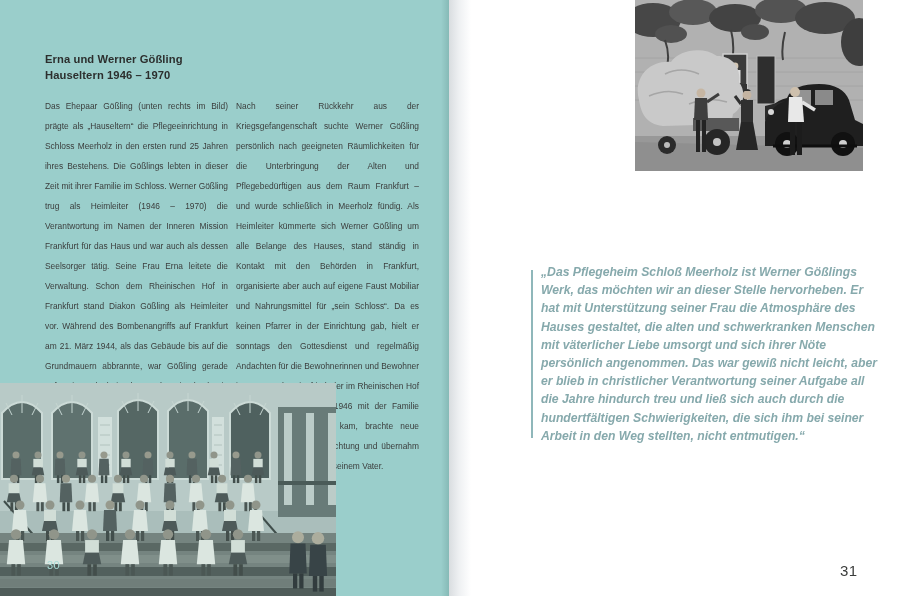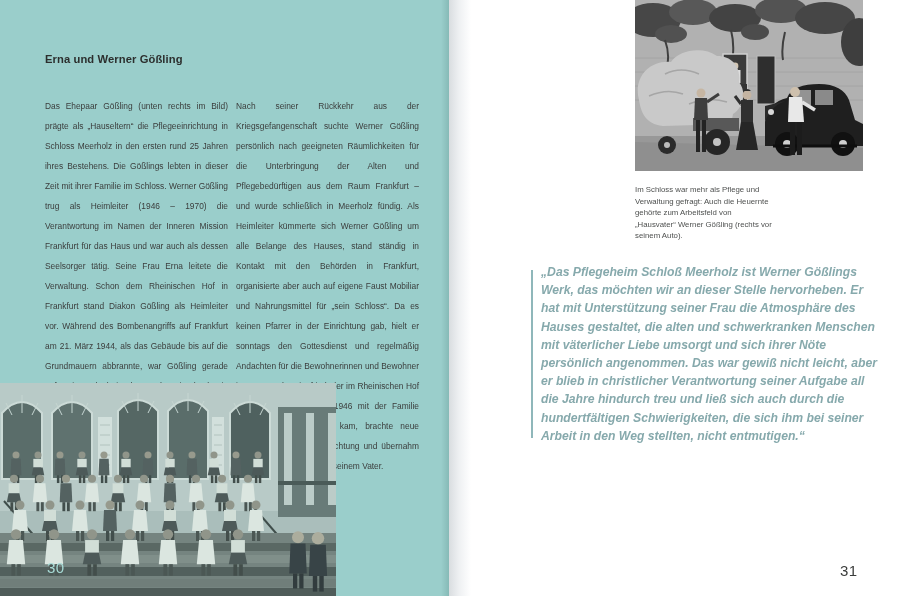--- a/index.html
+++ b/index.html
@@ -34,21 +34,21 @@
     margin:0;width:183px;
     font-size:8.4px;line-height:20px;
     text-align:justify;color:#3b3d3c;
   }
   .photo-left{
     position:absolute;left:0;top:383px;width:336px;height:213px;margin:0;
   }
   .photo-left svg{display:block;}
   .pagenum-left{
     position:absolute;left:47px;top:559px;
-    font-size:15px;color:#a7dbd6;letter-spacing:.5px;text-align:right;
+    font-size:11px;color:#a7dbd6;letter-spacing:.5px;text-align:right;
   }
 
   
   .gutter{
     position:absolute;left:449px;top:0;width:22px;height:596px;
     background:linear-gradient(to right,#d9dde0 0%, #eef0f2 45%, #ffffff 100%);
   }
 
   
   .page-right{position:absolute;left:471px;top:0;width:429px;height:596px;background:#ffffff;}
@@ -82,20 +82,21 @@
 </style>
 </head>
 <body>
 
 <div class="spread">
 
   <section class="page-left">
 
     <h1 class="page-title">
       <span style="display:block">Erna und Werner Gößling</span>
+      <span style="display:block">Hauseltern 1946 – 1970</span>
     </h1>
 
     <div class="columns">
       <p>Das Ehepaar Gößling (unten rechts im Bild) prägte als „Hauseltern“ die Pflegeeinrichtung in Schloss Meerholz in den ersten rund 25 Jahren ihres Bestehens. Die Gößlings lebten in dieser Zeit mit ihrer Familie im Schloss. Werner Gößling trug als Heimleiter (1946 – 1970) die Verantwortung im Namen der Inneren Mission Frankfurt für das Haus und war auch als dessen Seelsorger tätig. Seine Frau Erna leitete die Verwaltung. Schon dem Rheinischen Hof in Frankfurt stand Diakon Gößling als Heimleiter vor. Während des Bombenangriffs auf Frankfurt am 21. März 1944, als das Gebäude bis auf die Grundmauern abbrannte, war Gößling gerade auf Heimaturlaub in der Stadt. Wie durch ein Wunder konnten alle Bewohnerinnen und Bewohner gerettet und in der Waldmühle in Darmstadt-Eberstadt untergebracht werden. Da Werner Gößling wieder in den Kriegsdienst zurückmusste, kümmerten sich seine Frau Erna und deren Vater um die alten Menschen in der Notunterkunft.</p>
       <p>Nach seiner Rückkehr aus der Kriegsgefangenschaft suchte Werner Gößling persönlich nach geeigneten Räumlichkeiten für die Unterbringung der Alten und Pflegebedürftigen aus dem Raum Frankfurt – und wurde schließlich in Meerholz fündig. Als Heimleiter kümmerte sich Werner Gößling um alle Belange des Hauses, stand ständig in Kontakt mit den Behörden in Frankfurt, organisierte aber auch auf eigene Faust Mobiliar und Nahrungsmittel für „sein Schloss“. Da es keinen Pfarrer in der Einrichtung gab, hielt er sonntags den Gottesdienst und regelmäßig Andachten für die Bewohnerinnen und Bewohner im Haus. Sohn Siegfried, der im Rheinischen Hof aufgewachsen war und 1946 mit der Familie nach Schloss Meerholz kam, brachte neue Impulse in die Pflegeeinrichtung und übernahm 1970 die Heimleitung von seinem Vater.</p>
     </div>
 
     <figure class="photo-left">
       <svg width="336" height="213" viewBox="0 0 336 213">
         <defs>
@@ -316,21 +317,20 @@
 
         <circle cx="160" cy="92" r="5" fill="#cec0ad"></circle>
         <path d="M154,97 L167,97 L169,122 L153,122 Z" fill="#e8e8e8"></path>
         <path d="M167,102 L180,110" stroke="#e2e2e2" stroke-width="3.5"></path>
         <rect x="155" y="122" width="5" height="33" fill="#1c1c1c"></rect>
         <rect x="162" y="122" width="5" height="33" fill="#1c1c1c"></rect>
       </g>
     </svg>
   </figure>
 
-  <figcaption class="photo-caption">Im Schloss war mehr als Pflege und Verwaltung gefragt: Auch die Heuernte gehörte zum Arbeitsfeld von „Hausvater“ Werner Gößling (rechts vor seinem Auto).</figcaption>
 
   <div class="quote-rule"></div>
   <blockquote class="pull-quote">
     <p>„Das Pflegeheim Schloß Meerholz ist Werner Gößlings Werk, das möchten wir an dieser Stelle hervorheben. Er hat mit Unterstützung seiner Frau die Atmosphäre des Hauses gestaltet, die alten und schwerkranken Menschen mit väterlicher Liebe umsorgt und sich ihrer Nöte persönlich angenommen. Das war gewiß nicht leicht, aber er blieb in christlicher Verantwortung seiner Aufgabe all die Jahre hindurch treu und ließ sich auch durch die hundertfältigen Schwierigkeiten, die sich ihm bei seiner Arbeit in den Weg stellten, nicht entmutigen.“</p>
   </blockquote>
 
 
   <span class="pagenum-right">31</span>
 
 </div>

